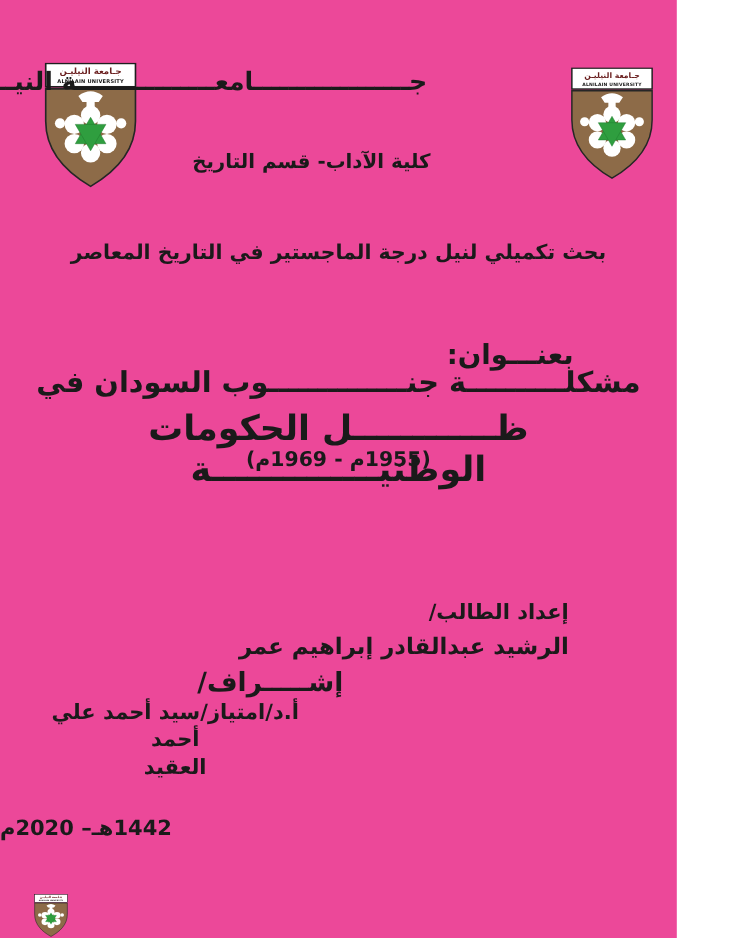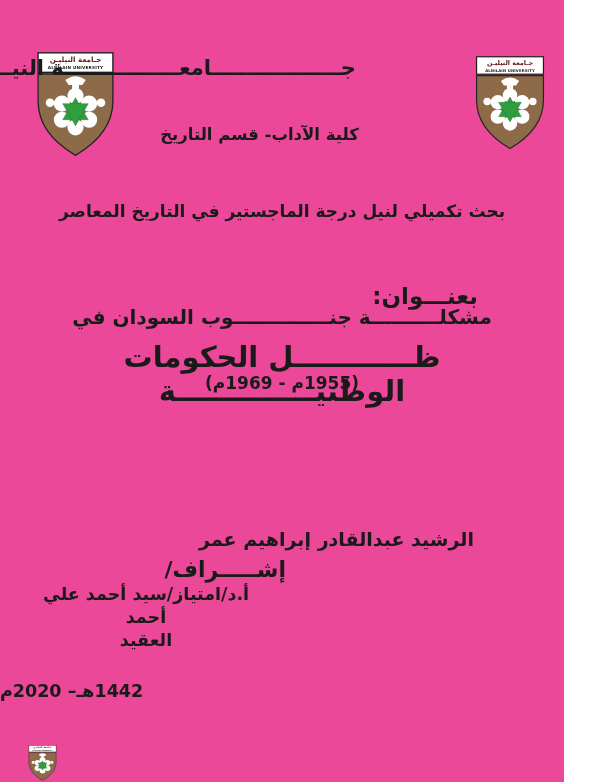--- a/index.html
+++ b/index.html
@@ -11,21 +11,21 @@
     color:#1a1a1a;
     overflow:hidden;
   }
   .abs{position:absolute;}
   .line{white-space:nowrap;}
   .uni-name{top:56px;right:208px;font-size:21px;font-weight:700;}
   .college1{top:93px;left:0;right:45px;text-align:center;font-size:16.5px;font-weight:700;}
   .college2{top:125px;left:0;right:45px;text-align:center;font-size:16.5px;font-weight:700;}
   .research{top:201px;left:0;right:0;text-align:center;font-size:17px;font-weight:600;}
   .titled{top:283px;right:86px;font-size:23px;font-weight:700;}
-  .title-l1{top:305px;left:20px;right:20px;text-align:center;font-size:20px;font-weight:600;}
+  .title-l1{top:305px;left:20px;right:20px;text-align:center;font-size:24px;font-weight:600;}
   .title-l2{top:340px;left:20px;right:20px;text-align:center;font-size:29px;font-weight:600;}
   .years{top:373px;left:0;right:0;text-align:center;font-size:17px;font-weight:600;}
   .prepared{top:501px;right:90px;font-size:17.5px;font-weight:600;}
   .student{top:528px;right:90px;font-size:19px;font-weight:600;}
   .supervision{top:557px;right:278px;font-size:22px;font-weight:600;}
   .supervisor{top:583px;left:38px;width:216px;text-align:center;font-size:17.5px;font-weight:600;line-height:23px;}
   .yearline{top:681px;left:0;right:85px;text-align:left;font-size:17.5px;font-weight:600;}
   .logo-left{left:33px;top:52px;width:85px;height:105px;}
   .logo-right{left:472px;top:56px;width:76px;height:94px;}
   .logo-mini{left:27px;top:745px;width:31px;height:36px;}
@@ -82,20 +82,21 @@
   <div class="abs research" dir="rtl">بحث تكميلي لنيل درجة الماجستير في التاريخ المعاصر</div>
 
   <div class="abs line titled" dir="rtl">بعنـــوان:</div>
 
   <div class="abs title-l1" dir="rtl">مشكلــــــــــة جنــــــــــــــوب السودان في</div>
 
   <div class="abs title-l2" dir="rtl">ظــــــــــــل الحكومات الوطنيــــــــــــــة</div>
 
   <div class="abs years" dir="rtl">(1955م - 1969م)</div>
 
+  <div class="abs line prepared" dir="rtl">إعداد الطالب/</div>
 
   <div class="abs line student" dir="rtl">الرشيد عبدالقادر إبراهيم عمر</div>
 
   <div class="abs line supervision" dir="rtl">إشـــــراف/</div>
 
   <div class="abs supervisor" dir="rtl">
     <div>أ.د/امتياز/سيد أحمد علي أحمد</div>
     <div>العقيد</div>
   </div>
 

